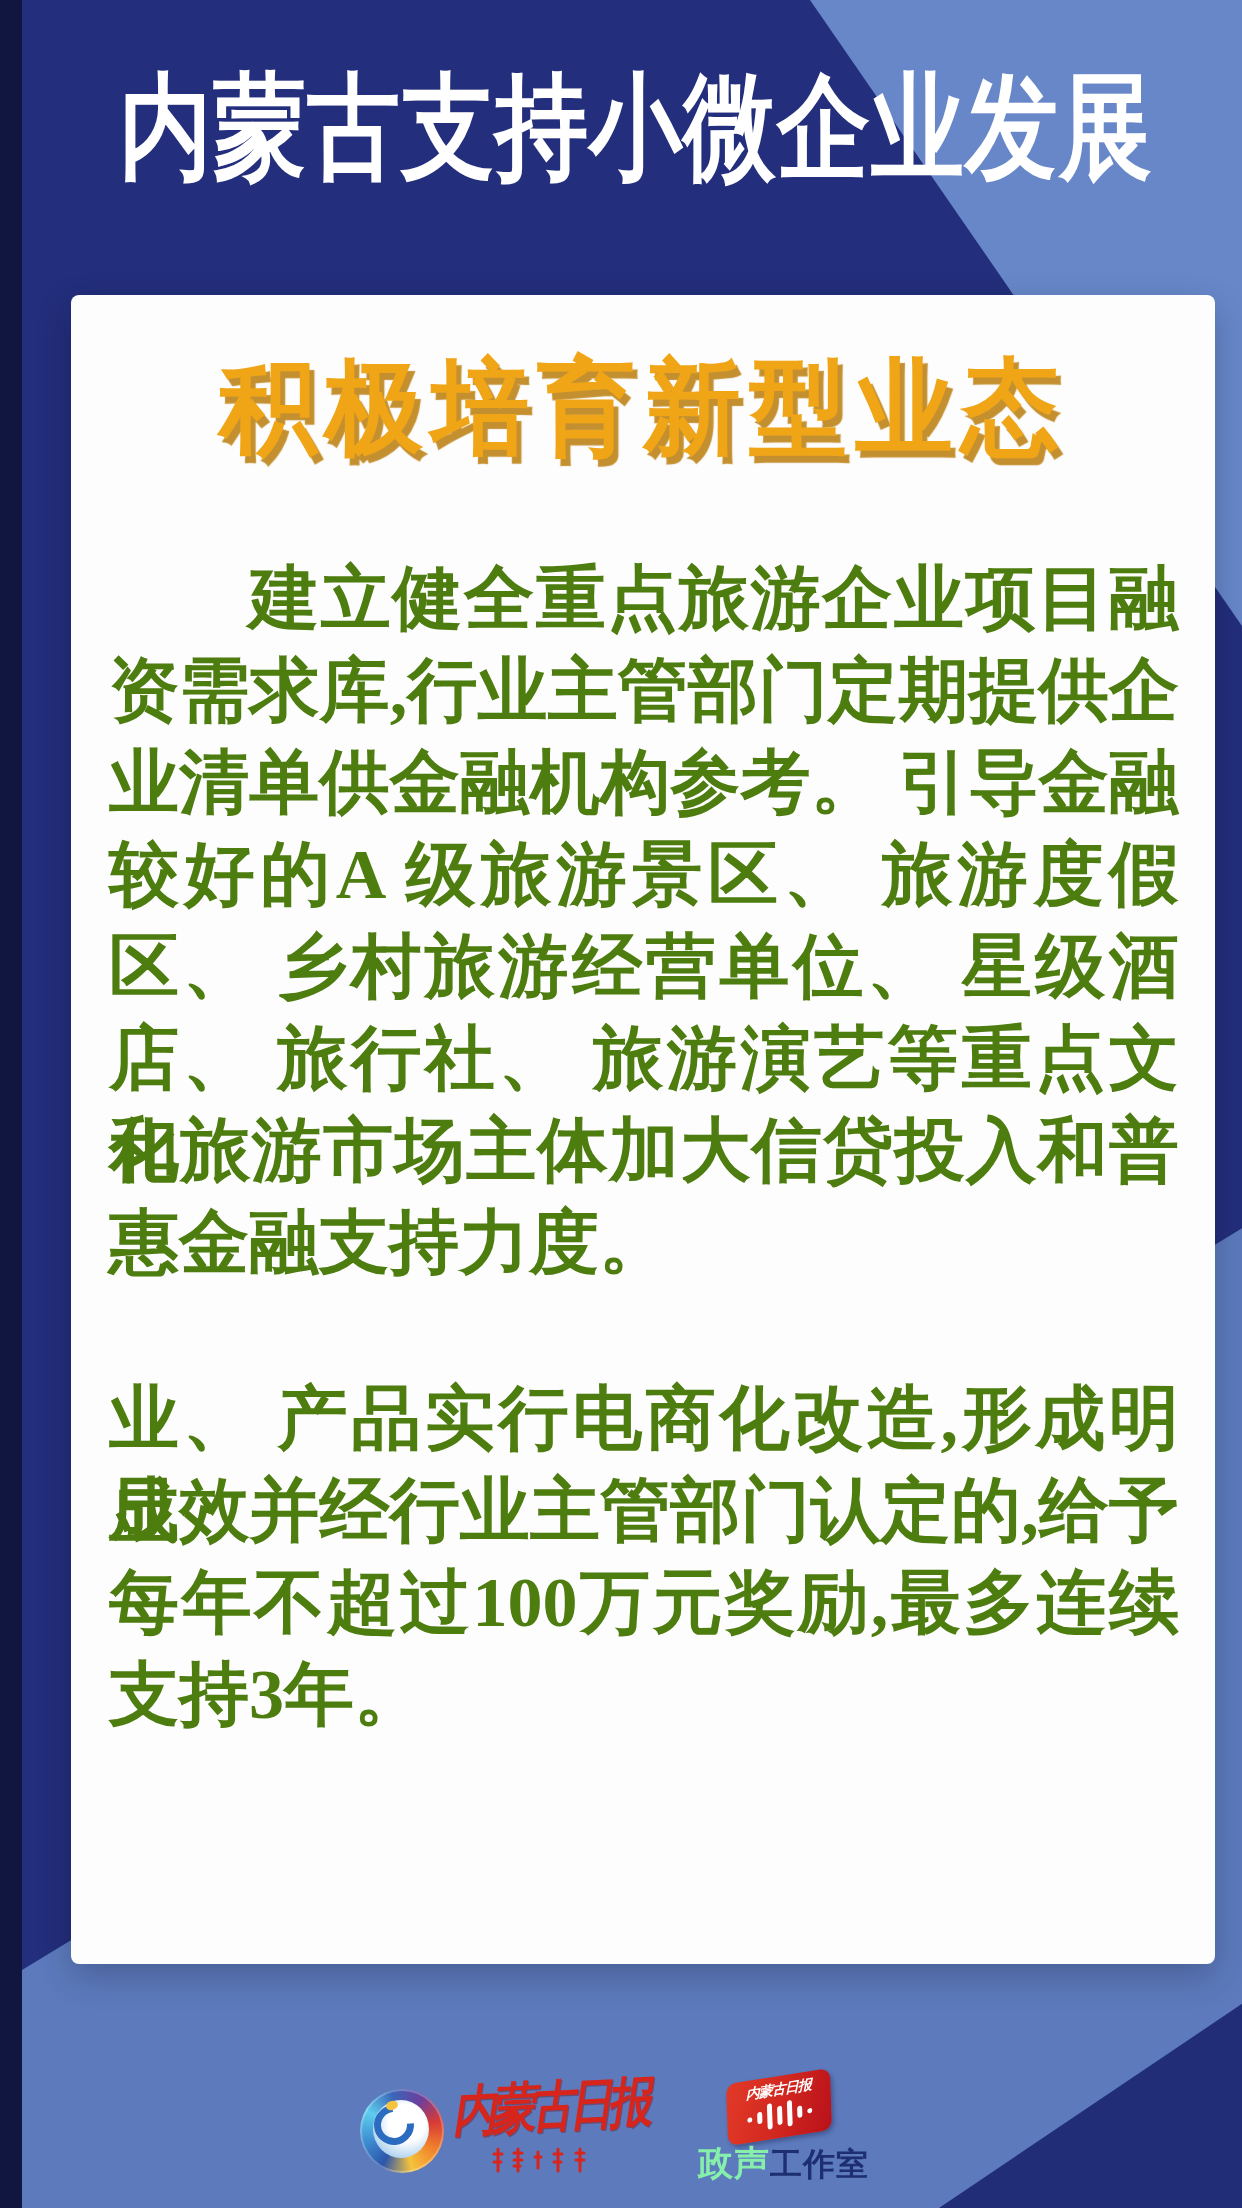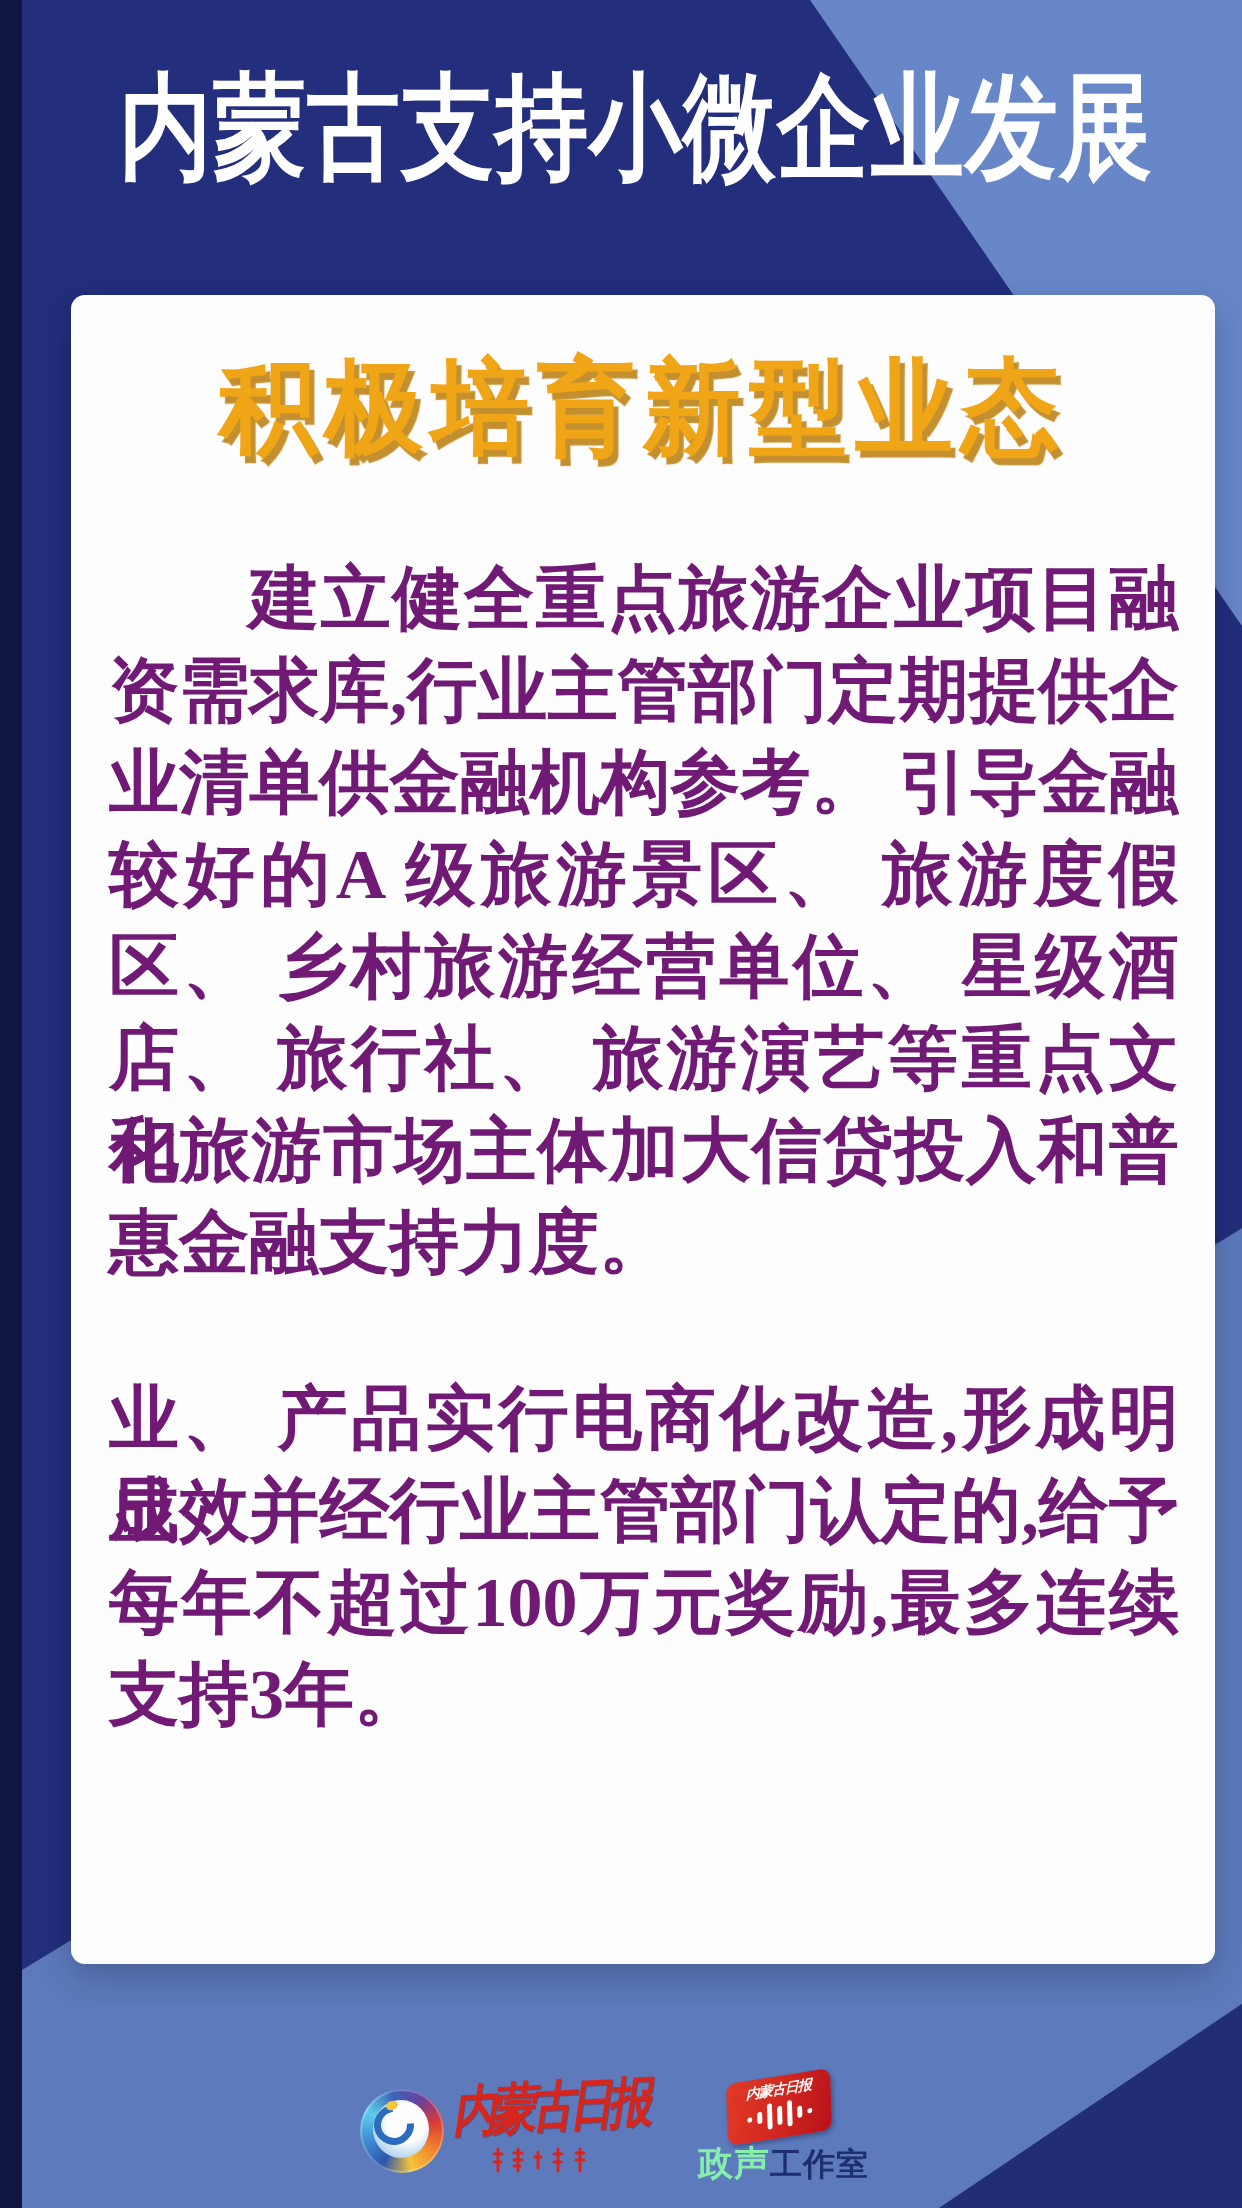--- a/index.html
+++ b/index.html
@@ -16,33 +16,33 @@
 
   .title{
     position:absolute;left:0;right:0;top:50px;margin:0;
     text-align:center;color:#ffffff;font-size:93px;font-weight:700;
     letter-spacing:1px;transform:scaleY(1.24);transform-origin:50% 0;
     white-space:nowrap;
   }
 
   .card{
     position:absolute;left:49px;top:295px;width:1144px;height:1669px;
-    background:#fdfdfe;border-radius:14px;
+    background:#fdfdfe;border-radius:8px;
     box-shadow:0 12px 34px rgba(0,0,20,0.22);
   }
   .heading{
     position:absolute;left:0;right:0;top:44px;margin:0;
     text-align:center;font-size:98px;font-weight:700;letter-spacing:8px;
     color:#f0a517;white-space:nowrap;
     text-shadow:5px 7px 1px rgba(186,124,10,0.85);
     transform:scaleY(1.06);transform-origin:50% 0;
   }
   .body{
     position:absolute;left:38px;right:36px;top:258px;
-    color:#701a75;font-size:70px;font-weight:700;
+    color:#4d7c0f;font-size:70px;font-weight:700;
   }
   .para{margin:0;}
   .para.p2{margin-top:84px;}
   .line{height:92px;line-height:92px;white-space:pre;}
   .line.j{text-align:justify;text-align-last:justify;white-space:normal;}
   .line.ind{text-indent:140px;}
   .line.end{text-align:center;text-align-last:left;}
 
   
   .swirl{

